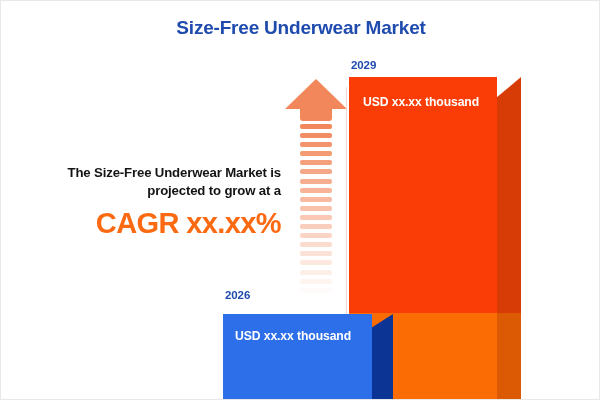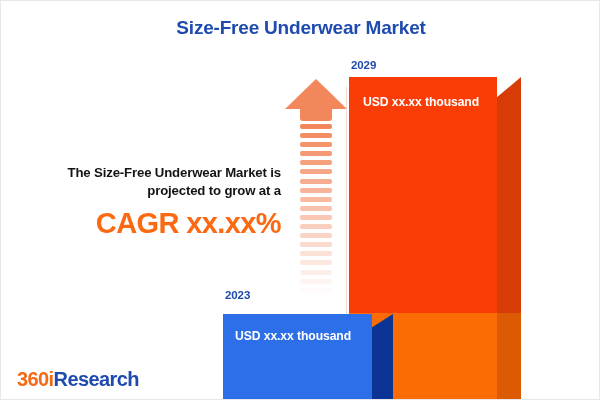--- a/index.html
+++ b/index.html
@@ -281,18 +281,17 @@
     <div id="bar-2032-front-top"></div>
     <div id="bar-2032-front-bottom"></div>
   </div>
   <div id="bar-2032-label">2029</div>
   <div id="bar-2032-value">USD xx.xx thousand</div>
 
   <div id="bar-2024">
     <div id="bar-2024-side"></div>
     <div id="bar-2024-front"></div>
   </div>
-  <div id="bar-2024-label">2023</div>
+  <div id="bar-2024-label">2026</div>
   <div id="bar-2024-value">USD xx.xx thousand</div>
 
-  <div id="logo"><span class="logo-360">360</span><span class="logo-i">i</span><span class="logo-res">Research</span></div>
 
 </div>
 
 </body></html>

